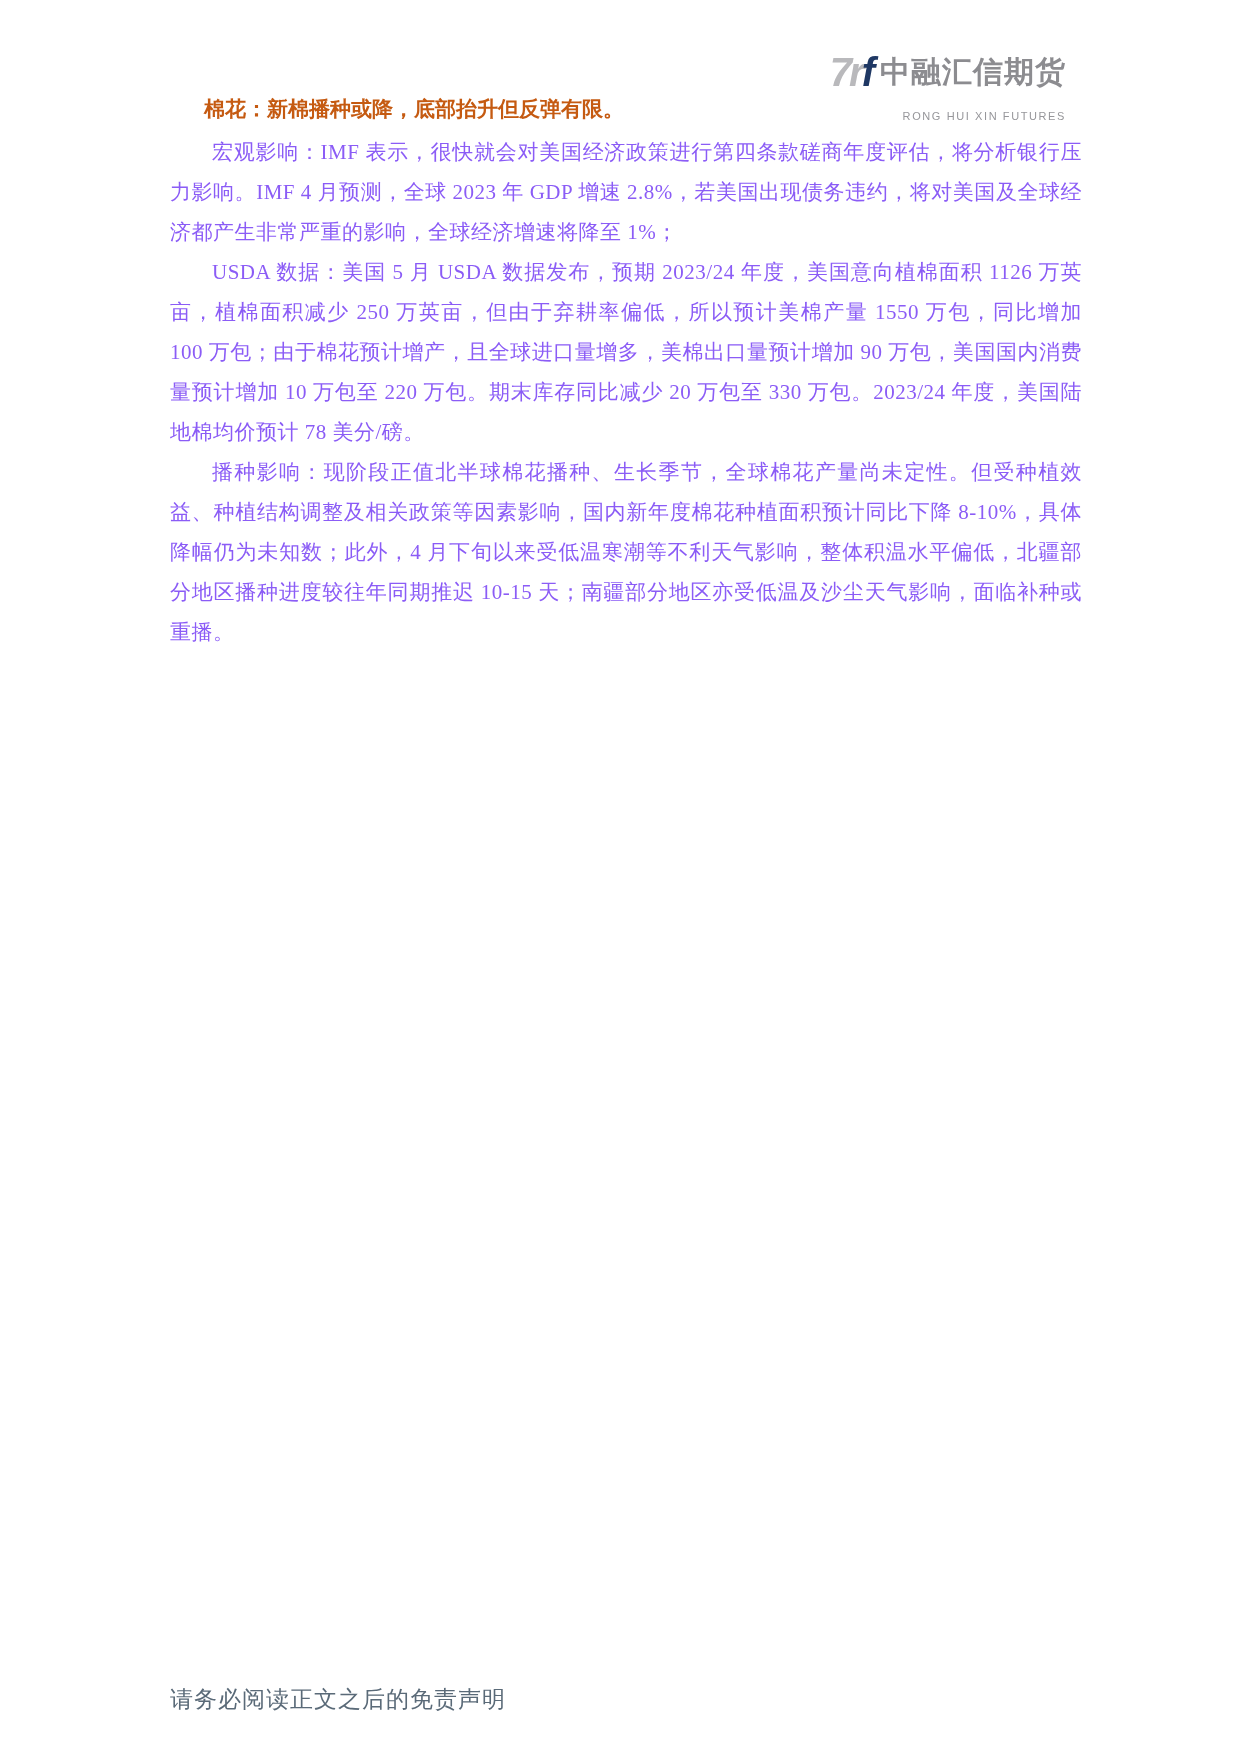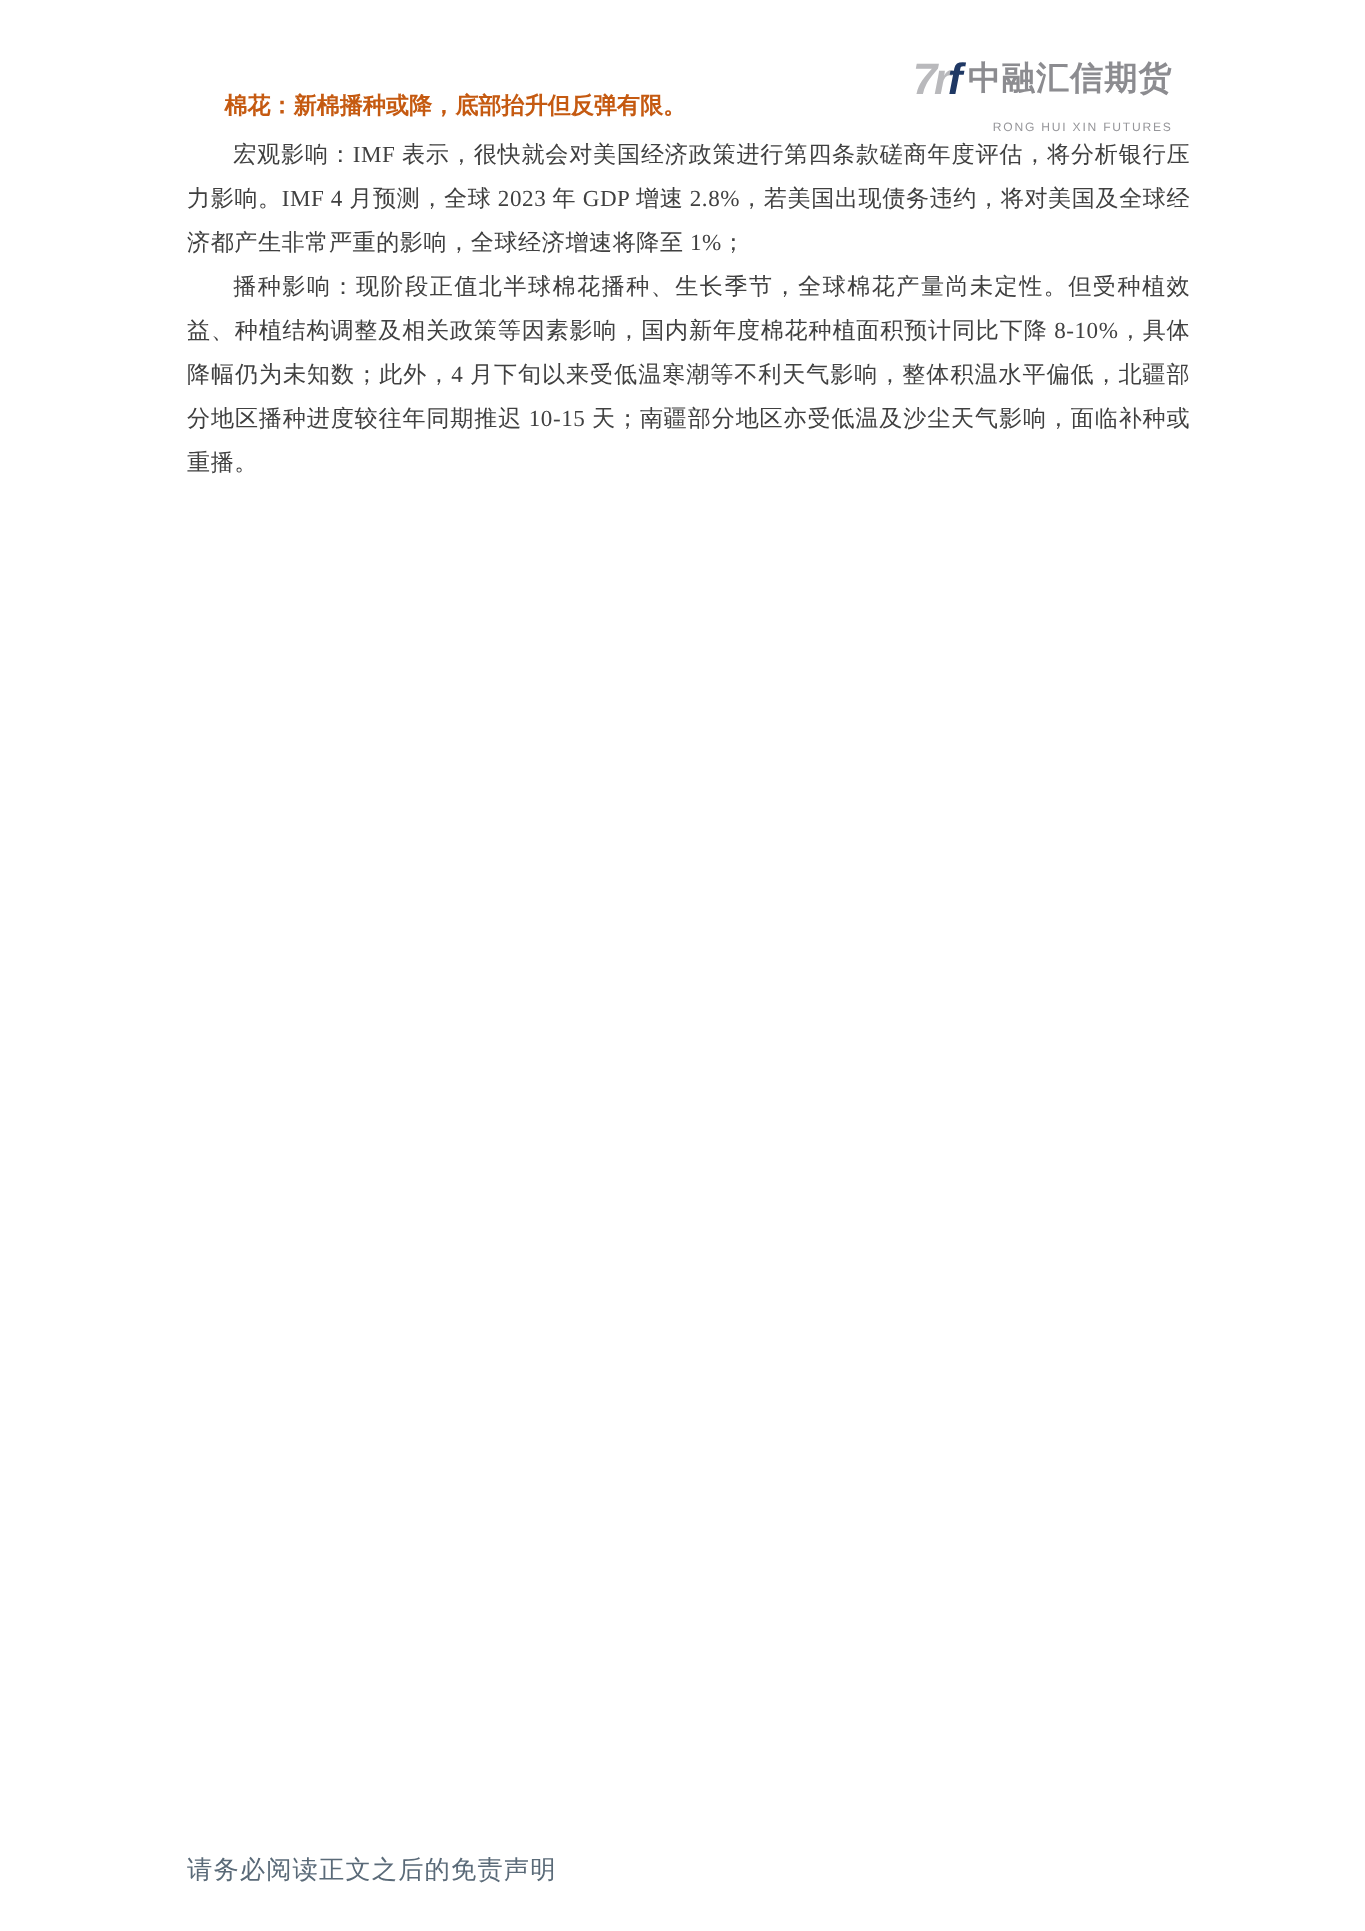--- a/index.html
+++ b/index.html
@@ -52,35 +52,35 @@
     font-size: 11px;
     color: #96969a;
     letter-spacing: 1.6px;
     margin-top: 19px;
   }
 
   
   .content {
     position: absolute;
     left: 170px;
-    top: 80px;
+    top: 92px;
     width: 912px;
   }
   .heading {
     margin: 0 0 6px 34px;
     font-family: "Liberation Sans", sans-serif;
     font-size: 21px;
     font-weight: bold;
     color: #c55a11;
     line-height: 34px;
   }
   .body-text p {
     margin: 0;
     font-size: 21px;
-    color: #404040;
+    color: #8b5cf6;
     line-height: 40px;
     text-align: justify;
     text-indent: 2em;
     letter-spacing: 0.5px;
   }
 
   
   .footer {
     position: absolute;
     left: 170px;
@@ -101,19 +101,20 @@
       <span class="logo-mark"><span class="lm-gray">7r</span><span class="lm-blue">f</span></span>
       <span class="logo-cn">中融汇信期货</span>
     </div>
     <div class="logo-en">RONG HUI XIN FUTURES</div>
   </div>
 
   <div class="content">
     <h2 class="heading">棉花：新棉播种或降，底部抬升但反弹有限。</h2>
     <div class="body-text" id="body-text">
         <p>宏观影响：IMF 表示，很快就会对美国经济政策进行第四条款磋商年度评估，将分析银行压力影响。IMF 4 月预测，全球 2023 年 GDP 增速 2.8%，若美国出现债务违约，将对美国及全球经济都产生非常严重的影响，全球经济增速将降至 1%；</p>
+        <p>USDA 数据：美国 5 月 USDA 数据发布，预期 2023/24 年度，美国意向植棉面积 1126 万英亩，植棉面积减少 250 万英亩，但由于弃耕率偏低，所以预计美棉产量 1550 万包，同比增加 100 万包；由于棉花预计增产，且全球进口量增多，美棉出口量预计增加 90 万包，美国国内消费量预计增加 10 万包至 220 万包。期末库存同比减少 20 万包至 330 万包。2023/24 年度，美国陆地棉均价预计 78 美分/磅。</p>
         <p>播种影响：现阶段正值北半球棉花播种、生长季节，全球棉花产量尚未定性。但受种植效益、种植结构调整及相关政策等因素影响，国内新年度棉花种植面积预计同比下降 8-10%，具体降幅仍为未知数；此外，4 月下旬以来受低温寒潮等不利天气影响，整体积温水平偏低，北疆部分地区播种进度较往年同期推迟 10-15 天；南疆部分地区亦受低温及沙尘天气影响，面临补种或重播。</p>
       </div>
   </div>
 
   <div class="footer">请务必阅读正文之后的免责声明</div>
 
 </div>
 
 </body></html>

